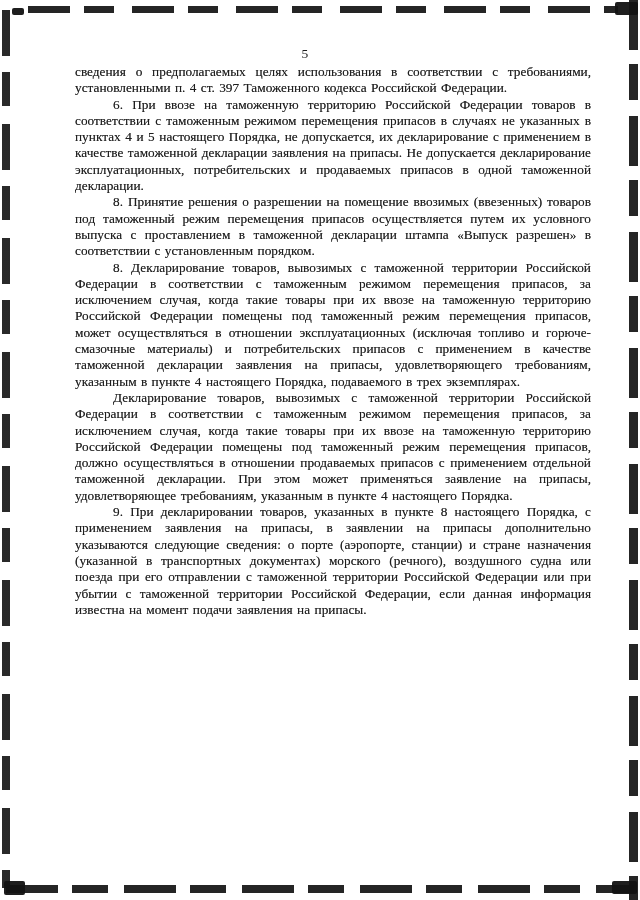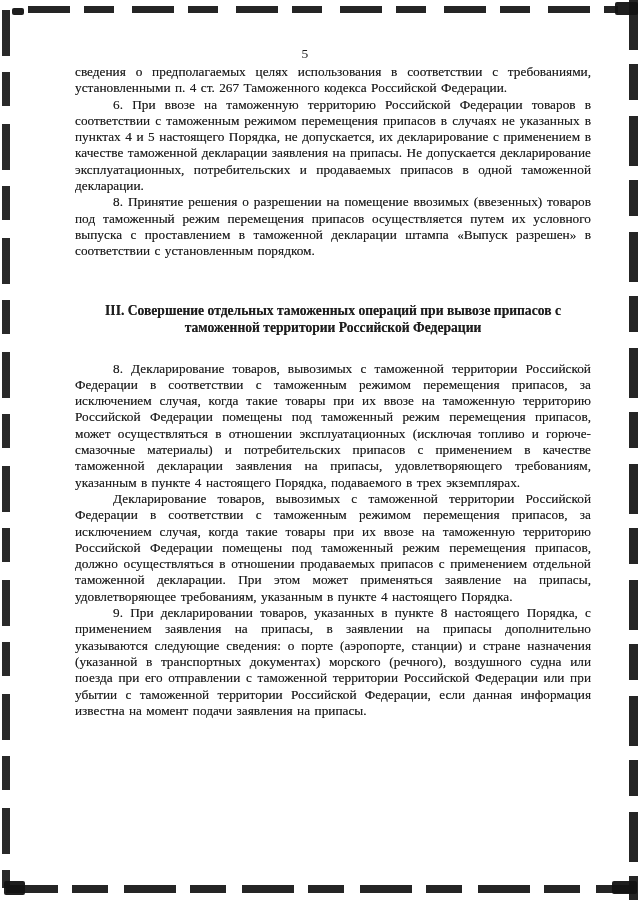--- a/index.html
+++ b/index.html
@@ -106,27 +106,26 @@
   <div class="scan-mark scan-left"></div>
   <div class="scan-mark scan-right"></div>
   <div class="scan-mark blob blob-tl"></div>
   <div class="scan-mark blob blob-tr"></div>
   <div class="scan-mark blob blob-bl"></div>
   <div class="scan-mark blob blob-br"></div>
 
   <div class="content">
     <div class="page-number">5</div>
 
-    <p class="para continuation">сведения о предполагаемых целях использования в соответствии с требованиями, установленными п. 4 ст. 267 Таможенного кодекса Российской Федерации.</p>
+    <p class="para continuation">сведения о предполагаемых целях использования в соответствии с требованиями, установленными п. 4 ст. 397 Таможенного кодекса Российской Федерации.</p>
 
     <p class="para">6. При ввозе на таможенную территорию Российской Федерации товаров в соответствии с таможенным режимом перемещения припасов в случаях не указанных в пунктах 4 и 5 настоящего Порядка, не допускается, их декларирование с применением в качестве таможенной декларации заявления на припасы. Не допускается декларирование эксплуатационных, потребительских и продаваемых припасов в одной таможенной декларации.</p>
 
     <p class="para">8. Принятие решения о разрешении на помещение ввозимых (ввезенных) товаров под таможенный режим перемещения припасов осуществляется путем их условного выпуска с проставлением в таможенной декларации штампа «Выпуск разрешен» в соответствии с установленным порядком.</p>
 
-    <h3 class="section-heading">III. Совершение отдельных таможенных операций при вывозе припасов с таможенной территории Российской Федерации</h3>
 
     <p class="para">8. Декларирование товаров, вывозимых с таможенной территории Российской Федерации в соответствии с таможенным режимом перемещения припасов, за исключением случая, когда такие товары при их ввозе на таможенную территорию Российской Федерации помещены под таможенный режим перемещения припасов, может осуществляться в отношении эксплуатационных (исключая топливо и горюче-смазочные материалы) и потребительских припасов с применением в качестве таможенной декларации заявления на припасы, удовлетворяющего требованиям, указанным в пункте 4 настоящего Порядка, подаваемого в трех экземплярах.</p>
 
     <p class="para">Декларирование товаров, вывозимых с таможенной территории Российской Федерации в соответствии с таможенным режимом перемещения припасов, за исключением случая, когда такие товары при их ввозе на таможенную территорию Российской Федерации помещены под таможенный режим перемещения припасов, должно осуществляться в отношении продаваемых припасов с применением отдельной таможенной декларации. При этом может применяться заявление на припасы, удовлетворяющее требованиям, указанным в пункте 4 настоящего Порядка.</p>
 
     <p class="para">9. При декларировании товаров, указанных в пункте 8 настоящего Порядка, с применением заявления на припасы, в заявлении на припасы дополнительно указываются следующие сведения: о порте (аэропорте, станции) и стране назначения (указанной в транспортных документах) морского (речного), воздушного судна или поезда при его отправлении с таможенной территории Российской Федерации или при убытии с таможенной территории Российской Федерации, если данная информация известна на момент подачи заявления на припасы.</p>
   </div>
 
 </div>
 

